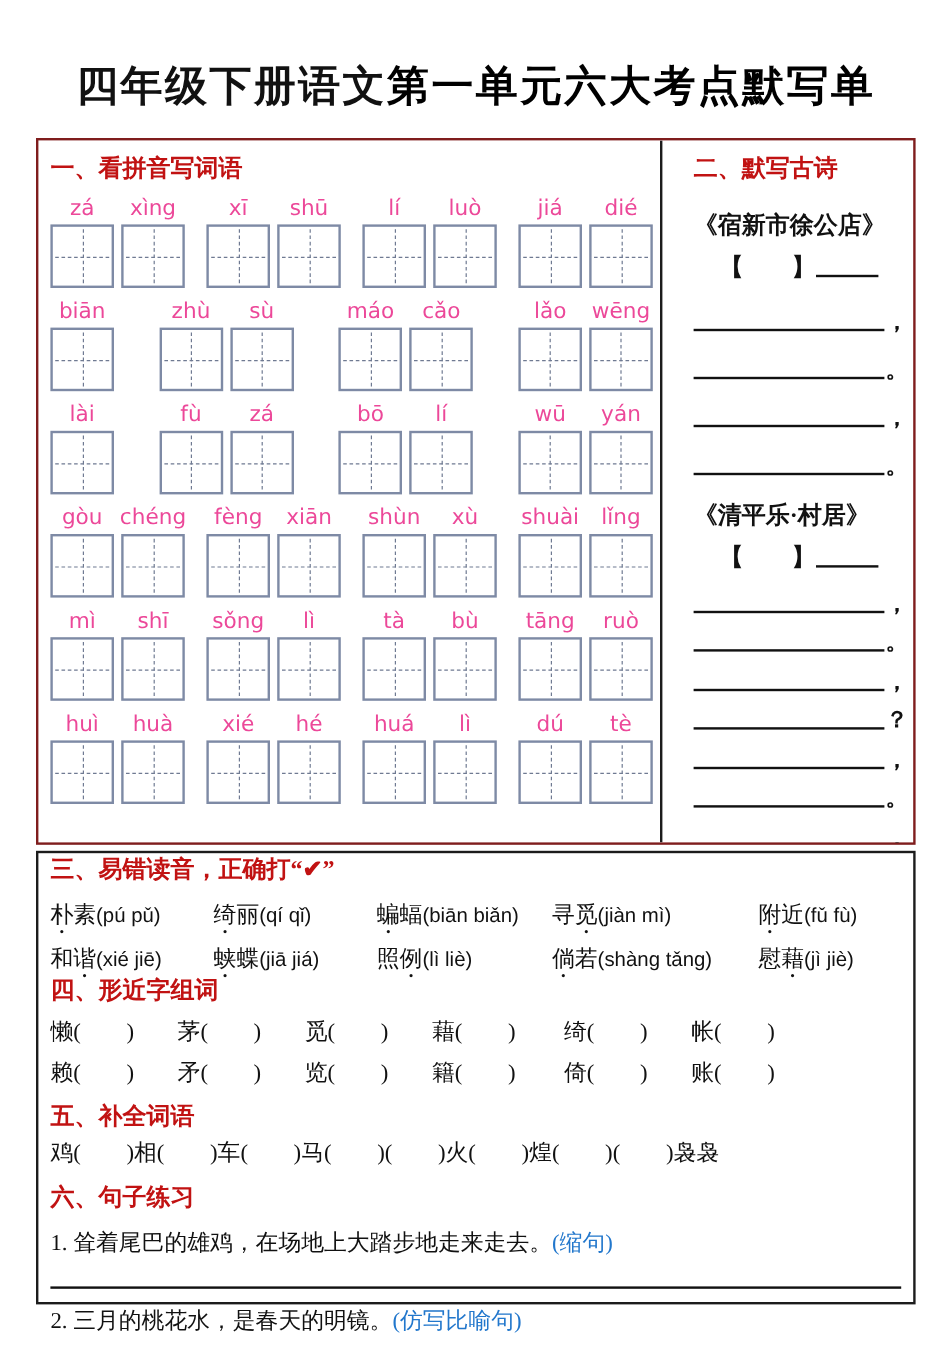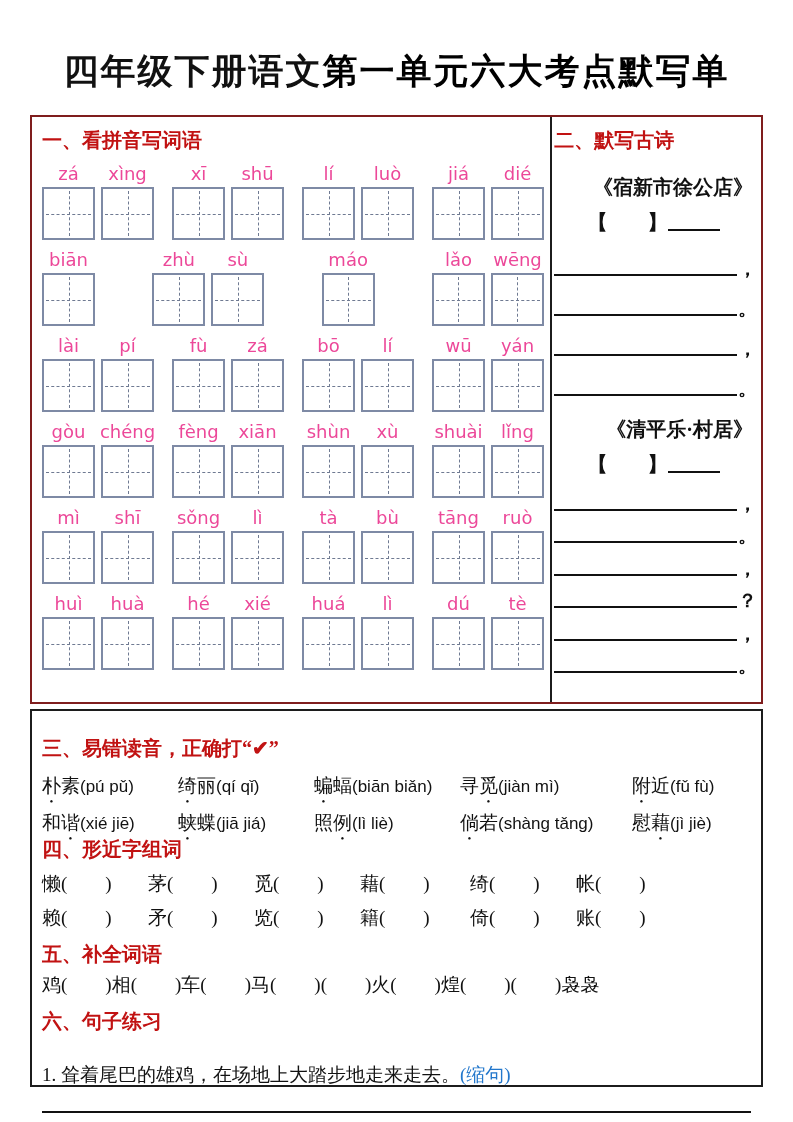--- a/index.html
+++ b/index.html
@@ -8,61 +8,61 @@
 
   
   .page-title { position:absolute; top:48px; left:0; width:100%; text-align:center;
     font-size:35px; font-weight:bold; letter-spacing:2px; }
   .page-title .t-red { color:#000000; }
 
   
   .top-box { position:absolute; left:30px; top:115px; width:733px; height:589px;
     border:2px solid #7f1d1d; overflow:hidden; display:flex; }
   .left-pane { width:521px; padding:10px 0 0 10px; }
-  .right-pane { width:212px; border-left:2px solid #1c1c1c; padding:10px 8px 0 2px; }
+  .right-pane { width:212px; border-left:2px solid #1c1c1c; padding:10px 8px 0 26px; }
 
   .sec-head { color:#c11212; font-weight:bold; font-size:20px; margin-bottom:2px; white-space:nowrap; }
 
   
   .py-row { width:502px; display:flex; justify-content:space-between; margin-top:7px; }
   .py-group { display:flex; gap:6px; }
   .py-cell { width:53px; display:flex; flex-direction:column; align-items:center; }
   .py-label { font-family:"DejaVu Sans", sans-serif; font-size:18px; line-height:26px;
     white-space:nowrap; color:#ec4899; }
   .tzg-box { width:53px; height:53px; border:2px solid #7e8aa5; position:relative; background:#fff; }
   .tzg-box::before { content:""; position:absolute; left:50%; top:2px; bottom:2px;
     border-left:1px dashed #6f7a92; }
   .tzg-box::after { content:""; position:absolute; top:50%; left:2px; right:2px;
     border-top:1px dashed #6f7a92; }
 
   
-  .poem-title { font-size:20px; font-weight:bold; text-align:right; white-space:nowrap; margin-top:20px; }
+  .poem-title { font-size:20px; font-weight:bold; text-align:left; white-space:nowrap; margin-top:20px; }
   .author-line { font-size:20px; font-weight:bold; text-align:center; margin-top:8px; white-space:nowrap; }
   .author-blank { display:inline-block; width:52px; border-bottom:2px solid #111; height:20px; vertical-align:-2px; }
   .poem-line { display:flex; align-items:flex-end; margin-top:22px; }
   .poem-rule { flex:1; border-bottom:2px solid #111; height:18px; }
   .poem-punct { font-size:19px; font-weight:bold; line-height:14px; padding-left:1px; width:16px; }
   .p2 .poem-line { margin-top:14.5px; }
 
   
   .bottom-box { position:absolute; left:30px; top:709px; width:733px; height:378px;
-    border:2px solid #1c1c1c; padding:24px 12px 0 10px; }
+    border:2px solid #1c1c1c; padding:0 12px 0 10px; }
   .check { color:#c11212; }
   .cn { font-size:19px; }
   .pinyin-opt { font-family:Liberation Sans, sans-serif; font-size:17px; }
 
   .s3-row { display:grid; grid-template-columns:136px 136px 146px 172px auto; margin-top:11px; white-space:nowrap; }
   .dotted { position:relative; display:inline-block; }
   .dotted::after { content:"•"; position:absolute; left:50%; transform:translateX(-50%);
     bottom:-0.72em; font-size:11px; color:#111; }
 
   .s4-row { display:grid; grid-template-columns:106px 106px 106px 110px 106px auto; margin-top:8px; white-space:nowrap; }
   .s5-row { display:flex; width:700px; margin-top:4px; white-space:nowrap; }
 
-  .sent { margin-top:27px; font-size:19px; white-space:nowrap; }
+  .sent { margin-top:12px; font-size:19px; white-space:nowrap; }
   .hint { color:#2277cc; }
   .ans-rule { border-bottom:2px solid #111; height:22px; margin-top:3px; width:709px; }
   .mt { margin-top:14px; }
 </style>
 </head>
 <body>
 
 <div class="page-title">
   <span>四年级下册语文</span><span class="t-red">第一单元六大考点默写单</span>
 </div>
@@ -128,42 +128,42 @@
             <div class="py-cell">
               <div class="py-label">sù</div>
               <div class="tzg-box"></div>
             </div>
           </div>
           <div class="py-group">
             <div class="py-cell">
               <div class="py-label">máo</div>
               <div class="tzg-box"></div>
             </div>
+            <div class="py-cell">
+              <div class="py-label">cǎo</div>
+              <div class="tzg-box"></div>
+            </div>
           </div>
           <div class="py-group">
             <div class="py-cell">
               <div class="py-label">lǎo</div>
               <div class="tzg-box"></div>
             </div>
             <div class="py-cell">
               <div class="py-label">wēng</div>
               <div class="tzg-box"></div>
             </div>
           </div>
         </div>
         <div class="py-row">
           <div class="py-group">
             <div class="py-cell">
               <div class="py-label">lài</div>
               <div class="tzg-box"></div>
             </div>
-            <div class="py-cell">
-              <div class="py-label">pí</div>
-              <div class="tzg-box"></div>
-            </div>
           </div>
           <div class="py-group">
             <div class="py-cell">
               <div class="py-label">fù</div>
               <div class="tzg-box"></div>
             </div>
             <div class="py-cell">
               <div class="py-label">zá</div>
               <div class="tzg-box"></div>
             </div>
@@ -279,25 +279,25 @@
               <div class="py-label">huì</div>
               <div class="tzg-box"></div>
             </div>
             <div class="py-cell">
               <div class="py-label">huà</div>
               <div class="tzg-box"></div>
             </div>
           </div>
           <div class="py-group">
             <div class="py-cell">
+              <div class="py-label">xié</div>
+              <div class="tzg-box"></div>
+            </div>
+            <div class="py-cell">
               <div class="py-label">hé</div>
-              <div class="tzg-box"></div>
-            </div>
-            <div class="py-cell">
-              <div class="py-label">xié</div>
               <div class="tzg-box"></div>
             </div>
           </div>
           <div class="py-group">
             <div class="py-cell">
               <div class="py-label">huá</div>
               <div class="tzg-box"></div>
             </div>
             <div class="py-cell">
               <div class="py-label">lì</div>

